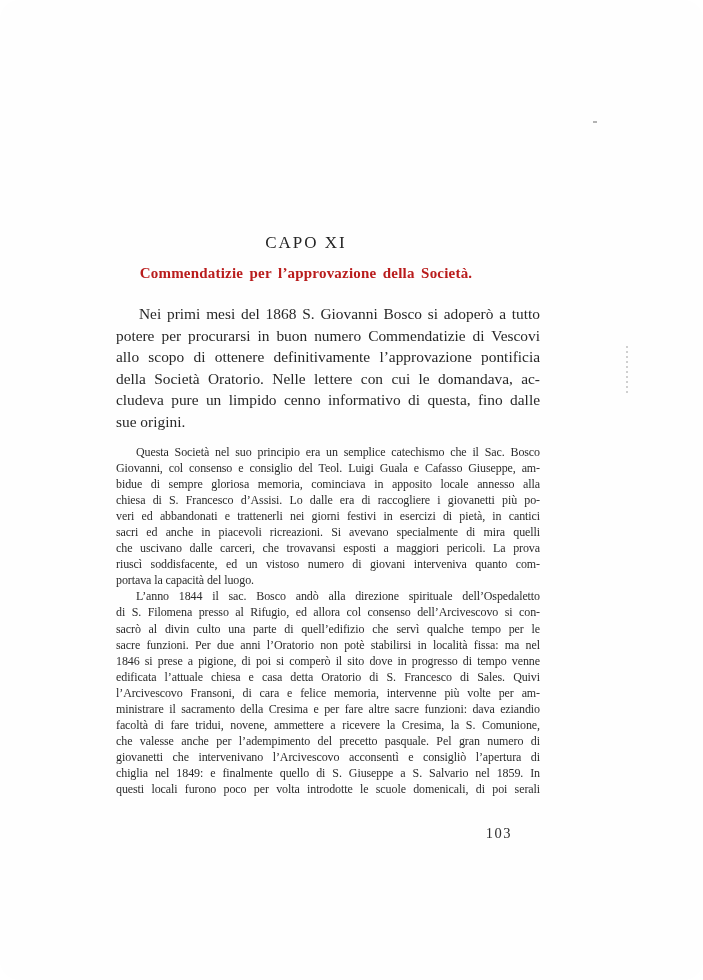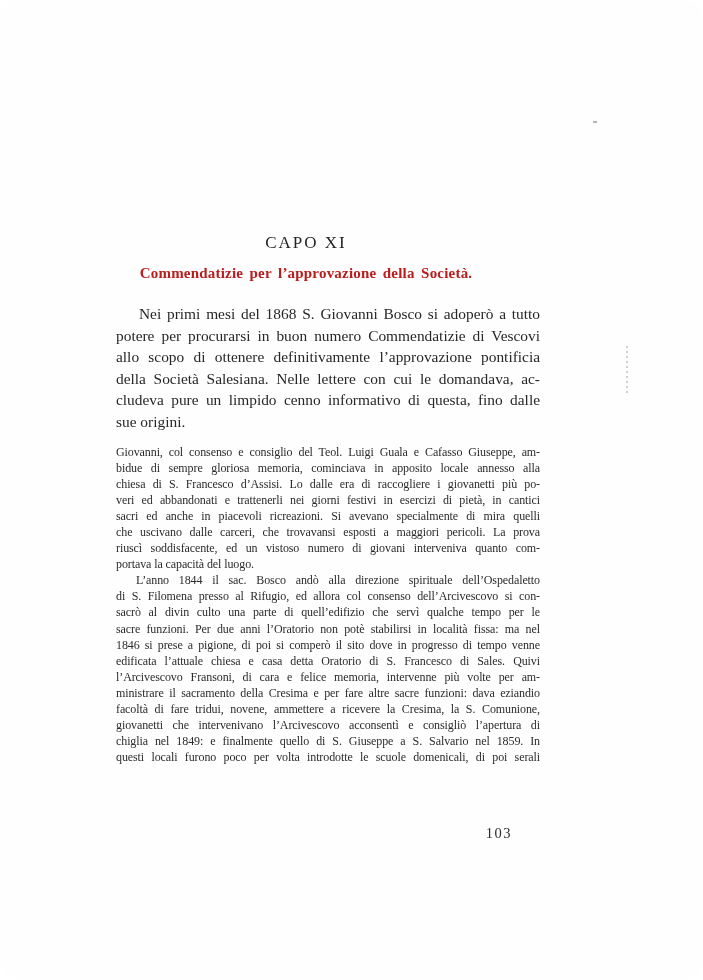--- a/index.html
+++ b/index.html
@@ -76,43 +76,45 @@
   <div class="content">
 
     <div class="chapter-title">CAPO XI</div>
 
     <div class="chapter-subtitle">Commendatizie per l’approvazione della Società.</div>
 
     <div class="intro-block">
         <div class="tline indent">Nei primi mesi del 1868 S. Giovanni Bosco si adoperò a tutto</div>
         <div class="tline">potere per procurarsi in buon numero Commendatizie di Vescovi</div>
         <div class="tline">allo scopo di ottenere definitivamente l’approvazione pontificia</div>
-        <div class="tline">della Società Salesiana. Nelle lettere con cui le domandava, ac-</div>
+        <div class="tline">della Società Oratorio. Nelle lettere con cui le domandava, ac-</div>
         <div class="tline">cludeva pure un limpido cenno informativo di questa, fino dalle</div>
         <div class="tline end">sue origini.</div>
       </div>
 
     <div class="body-block">
+        <div class="tline indent">Questa Società nel suo principio era un semplice catechismo che il Sac. Bosco</div>
         <div class="tline">Giovanni, col consenso e consiglio del Teol. Luigi Guala e Cafasso Giuseppe, am-</div>
         <div class="tline">bidue di sempre gloriosa memoria, cominciava in apposito locale annesso alla</div>
         <div class="tline">chiesa di S. Francesco d’Assisi. Lo dalle era di raccogliere i giovanetti più po-</div>
         <div class="tline">veri ed abbandonati e trattenerli nei giorni festivi in esercizi di pietà, in cantici</div>
         <div class="tline">sacri ed anche in piacevoli ricreazioni. Si avevano specialmente di mira quelli</div>
         <div class="tline">che uscivano dalle carceri, che trovavansi esposti a maggiori pericoli. La prova</div>
         <div class="tline">riuscì soddisfacente, ed un vistoso numero di giovani interveniva quanto com-</div>
         <div class="tline end">portava la capacità del luogo.</div>
         <div class="tline indent">L’anno 1844 il sac. Bosco andò alla direzione spirituale dell’Ospedaletto</div>
         <div class="tline">di S. Filomena presso al Rifugio, ed allora col consenso dell’Arcivescovo si con-</div>
         <div class="tline">sacrò al divin culto una parte di quell’edifizio che servì qualche tempo per le</div>
         <div class="tline">sacre funzioni. Per due anni l’Oratorio non potè stabilirsi in località fissa: ma nel</div>
         <div class="tline">1846 si prese a pigione, di poi si comperò il sito dove in progresso di tempo venne</div>
         <div class="tline">edificata l’attuale chiesa e casa detta Oratorio di S. Francesco di Sales. Quivi</div>
         <div class="tline">l’Arcivescovo Fransoni, di cara e felice memoria, intervenne più volte per am-</div>
         <div class="tline">ministrare il sacramento della Cresima e per fare altre sacre funzioni: dava eziandio</div>
         <div class="tline">facoltà di fare tridui, novene, ammettere a ricevere la Cresima, la S. Comunione,</div>
+        <div class="tline">che valesse anche per l’adempimento del precetto pasquale. Pel gran numero di</div>
         <div class="tline">giovanetti che intervenivano l’Arcivescovo acconsentì e consigliò l’apertura di</div>
         <div class="tline">chiglia nel 1849: e finalmente quello di S. Giuseppe a S. Salvario nel 1859. In</div>
         <div class="tline">questi locali furono poco per volta introdotte le scuole domenicali, di poi serali</div>
       </div>
 
     <div class="page-number">103</div>
   </div>
 
   <div class="artifact-dash"></div>
   <div class="artifact-dotted-line"></div>

